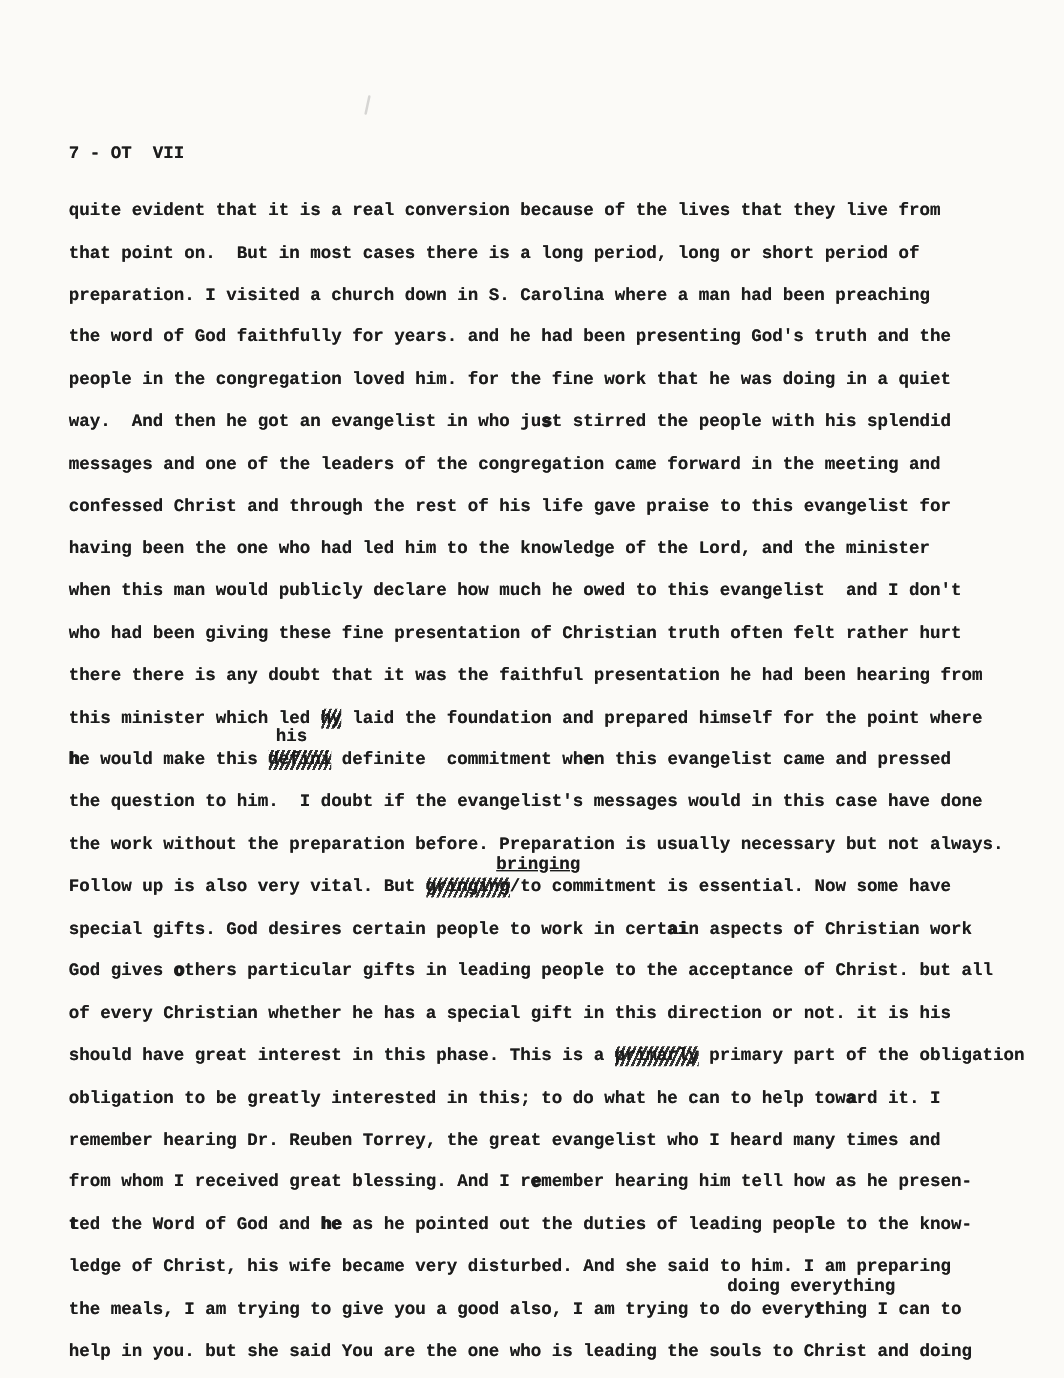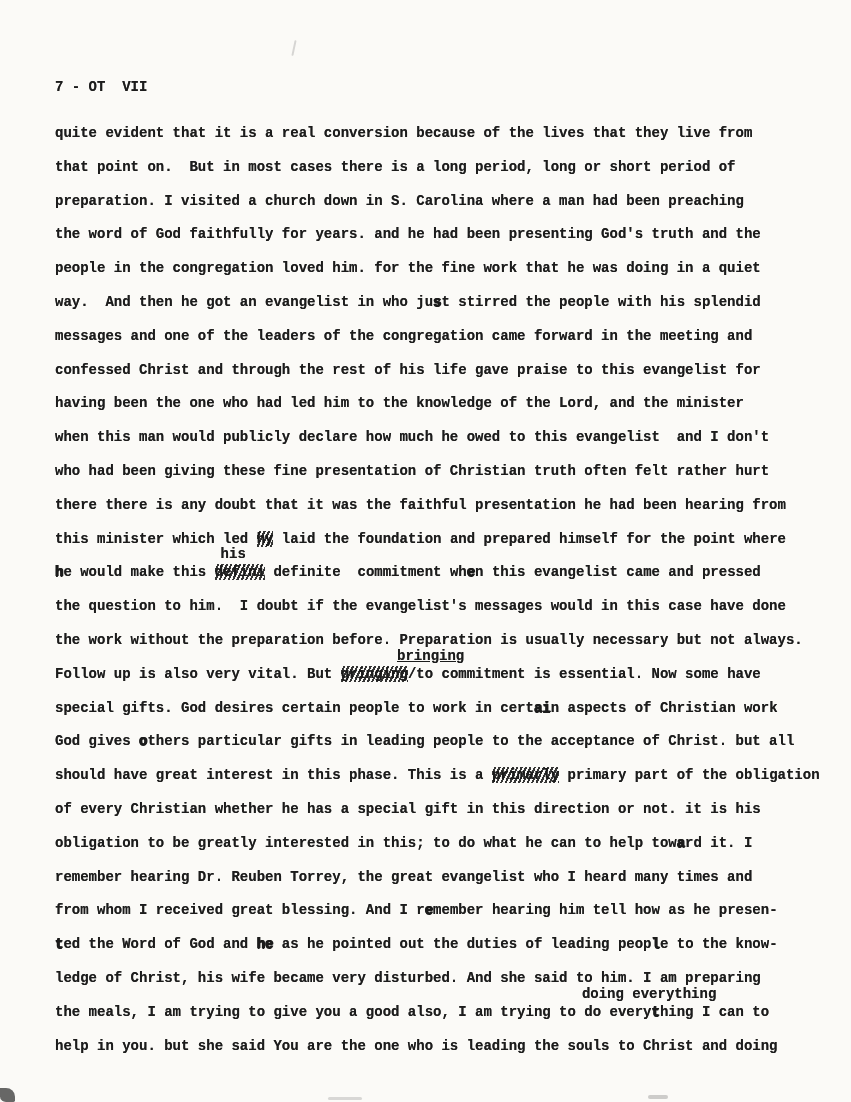--- a/index.html
+++ b/index.html
@@ -4,21 +4,21 @@
 <style>
   html,body{margin:0;padding:0;}
   body{
     width:851px;height:1102px;
     background:#fbfaf7;
     overflow:hidden;
     position:relative;
     font-family:"Liberation Mono","DejaVu Sans Mono",monospace;
     color:#1c1c1c;
   }
-  .page{position:absolute;inset:0;}
+  .page{position:absolute;inset:0;margin-top:36px;}
   .header{
     position:absolute;left:55px;top:79px;
     font-size:14px;font-weight:700;white-space:pre;
     text-shadow:0 0 .4px rgba(0,0,0,.65);
   }
   .typed-body{
     position:absolute;left:55px;top:117px;right:10px;
     font-size:14px;font-weight:700;
   }
   .line{
@@ -75,22 +75,22 @@
       <div class="line"><span class="seg">when this man would publicly declare how much he owed to this evangelist  and I don't</span></div>
       <div class="line"><span class="seg">who had been giving these fine presentation of Christian truth often felt rather hurt</span></div>
       <div class="line"><span class="seg">there there is any doubt that it was the faithful presentation he had been hearing from</span></div>
       <div class="line"><span class="seg">this minister which led </span><span class="struck">hy</span><span class="seg"> laid the foundation and prepared himself for the point where</span></div>
       <div class="line"><span class="ins" style="left: 14ch;">his</span><span class="ot">h</span><span class="seg">e would make this </span><span class="struck">defini</span><span class="seg"> definite  commitment wh</span><span class="ot">e</span><span class="seg">n this evangelist came and pressed</span></div>
       <div class="line"><span class="seg">the question to him.  I doubt if the evangelist's messages would in this case have done</span></div>
       <div class="line"><span class="seg">the work without the preparation before. Preparation is usually necessary but not always.</span></div>
       <div class="line"><span class="ins" style="left: 35ch; text-decoration: underline;">bringing</span><span class="seg">Follow up is also very vital. But </span><span class="struck">gringing</span><span class="seg">/to commitment is essential. Now some have</span></div>
       <div class="line"><span class="seg">special gifts. God desires certain people to work in cert</span><span class="ot">ai</span><span class="seg">n aspects of Christian work</span></div>
       <div class="line"><span class="seg">God gives </span><span class="ot">o</span><span class="seg">thers particular gifts in leading people to the acceptance of Christ. but all</span></div>
+      <div class="line"><span class="seg">of every Christian whether he has a special gift in this direction or not. it is his</span></div>
       <div class="line"><span class="seg">should have great interest in this phase. This is a </span><span class="struck">primarly</span><span class="seg"> primary part of the obligation</span></div>
-      <div class="line"><span class="seg">of every Christian whether he has a special gift in this direction or not. it is his</span></div>
       <div class="line"><span class="seg">obligation to be greatly interested in this; to do what he can to help tow</span><span class="ot">a</span><span class="seg">rd it. I</span></div>
       <div class="line"><span class="seg">remember hearing Dr. Reuben Torrey, the great evangelist who I heard many times and</span></div>
       <div class="line"><span class="seg">from whom I received great blessing. And I r</span><span class="ot">e</span><span class="seg">member hearing him tell how as he presen-</span></div>
       <div class="line"><span class="ot">t</span><span class="seg">ed the Word of God and </span><span class="ot">he</span><span class="seg"> as he pointed out the duties of leading peop</span><span class="ot">l</span><span class="seg">e to the know-</span></div>
       <div class="line"><span class="seg">ledge of Christ, his wife became very disturbed. And she said to him. I am preparing</span></div>
       <div class="line"><span class="ins" style="left: 57ch;">doing everything</span><span class="seg">the meals, I am trying to give you a good also, I am trying to do every</span><span class="ot">t</span><span class="seg">hing I can to</span></div>
       <div class="line"><span class="seg">help in you. but she said You are the one who is leading the souls to Christ and doing</span></div>
     </div>
   <div class="mark-top"></div>
   <div class="blob-bl"></div>

